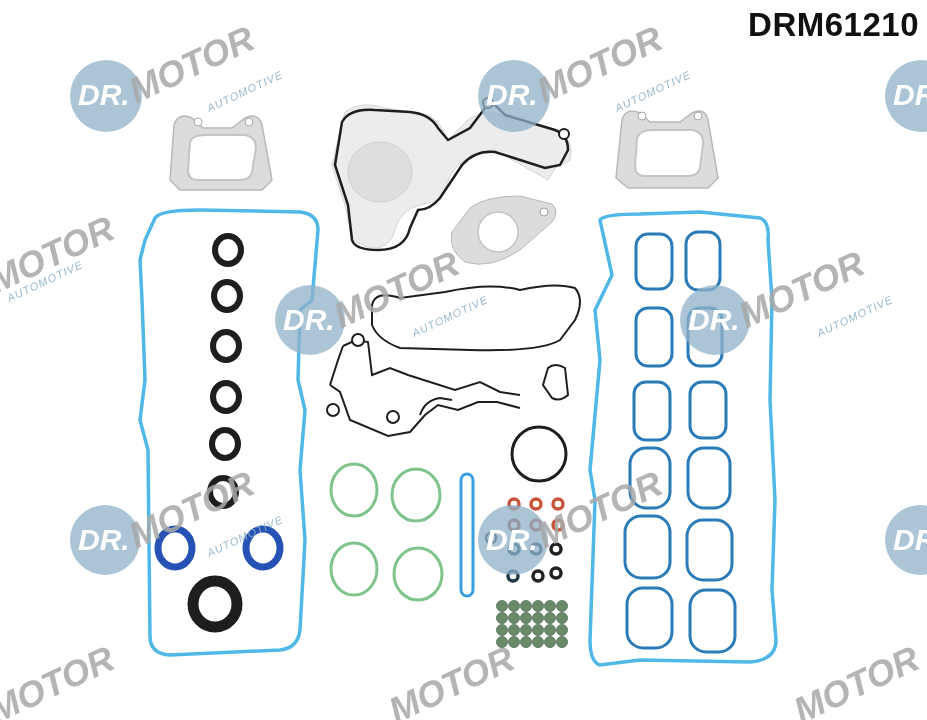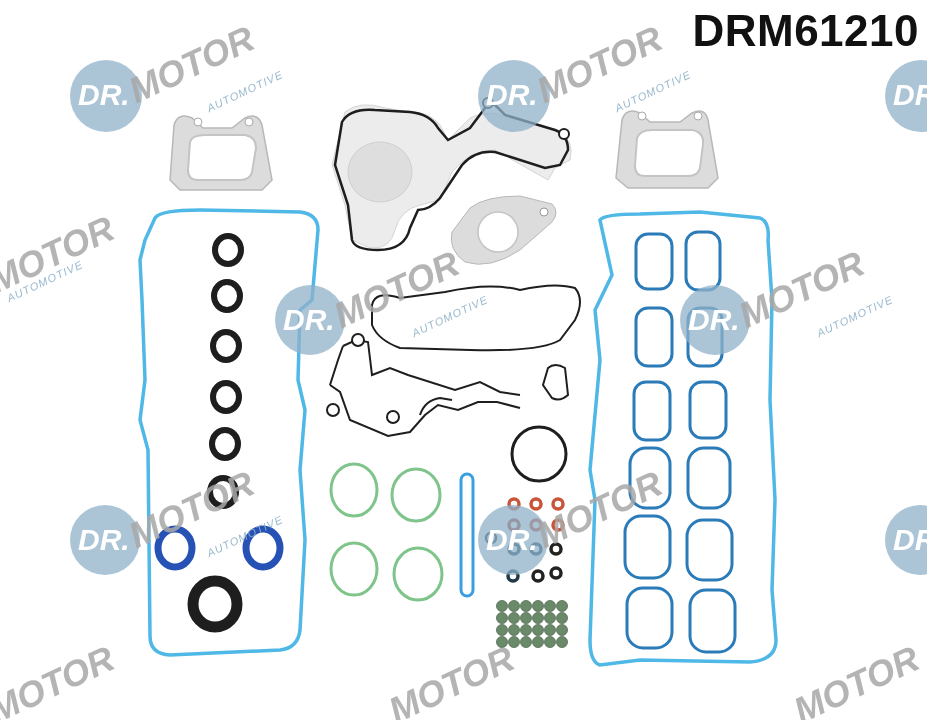--- a/index.html
+++ b/index.html
@@ -1,17 +1,17 @@
 <!DOCTYPE html>
 <html><head>
 <meta charset="utf-8">
 <style>
   html,body{margin:0;padding:0;background:#fff;}
   body{width:927px;height:720px;position:relative;overflow:hidden;font-family:"Liberation Sans",sans-serif;}
-  .part-code{position:absolute;top:6px;right:8px;font-family:"Liberation Sans",sans-serif;font-weight:bold;font-size:44px;color:#111;letter-spacing:0.5px;}
+  .part-code{position:absolute;top:6px;right:8px;font-family:"Liberation Sans",sans-serif;font-weight:bold;font-size:33px;color:#111;letter-spacing:0.5px;}
   svg.scene{position:absolute;left:0;top:0;}
   .wm{position:absolute;pointer-events:none;}
   .wm .circle{position:absolute;border-radius:50%;background:#8fb2c9;opacity:0.75;}
   .wm .dr{position:absolute;color:#fff;font-weight:bold;font-style:italic;font-family:"Liberation Sans",sans-serif;}
   .wm .motor{position:absolute;color:#a8a8a8;font-weight:bold;font-style:italic;font-family:"Liberation Sans",sans-serif;white-space:nowrap;transform-origin:left bottom;opacity:0.85;}
   .wm .auto{position:absolute;color:#8fb2c9;font-style:italic;font-family:"Liberation Sans",sans-serif;white-space:nowrap;transform-origin:left bottom;font-size:11px;letter-spacing:1px;opacity:0.9;}
 </style>
 </head>
 <body>
 

